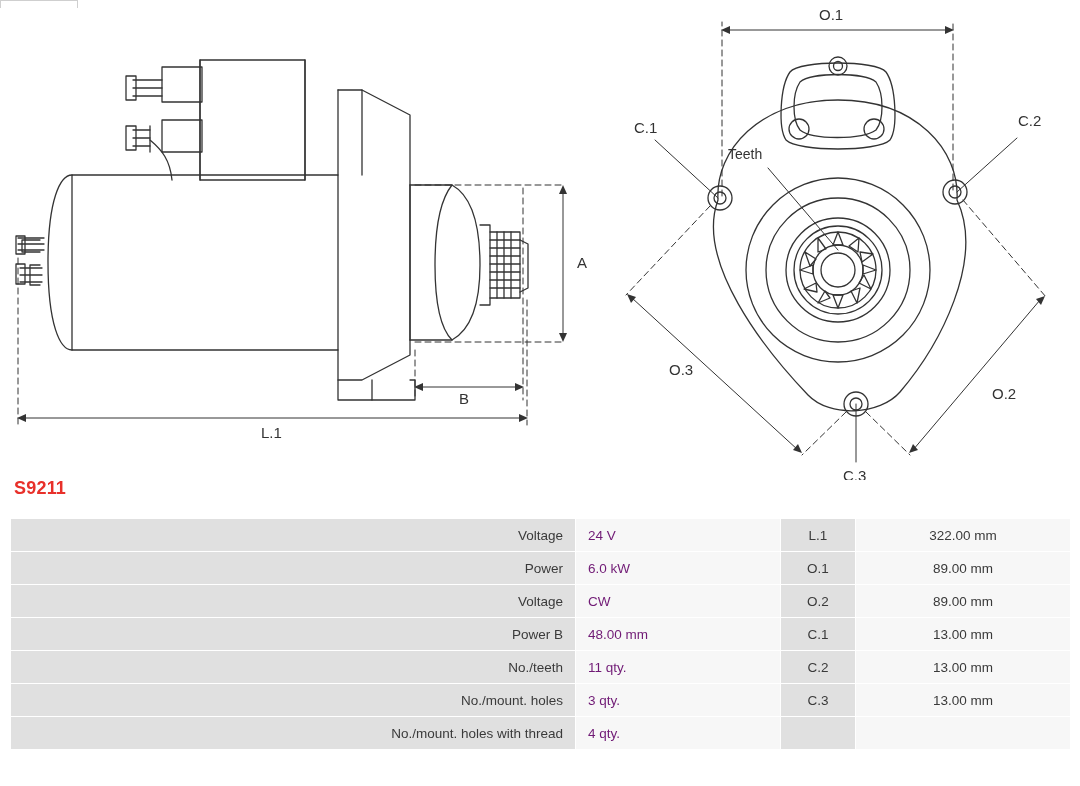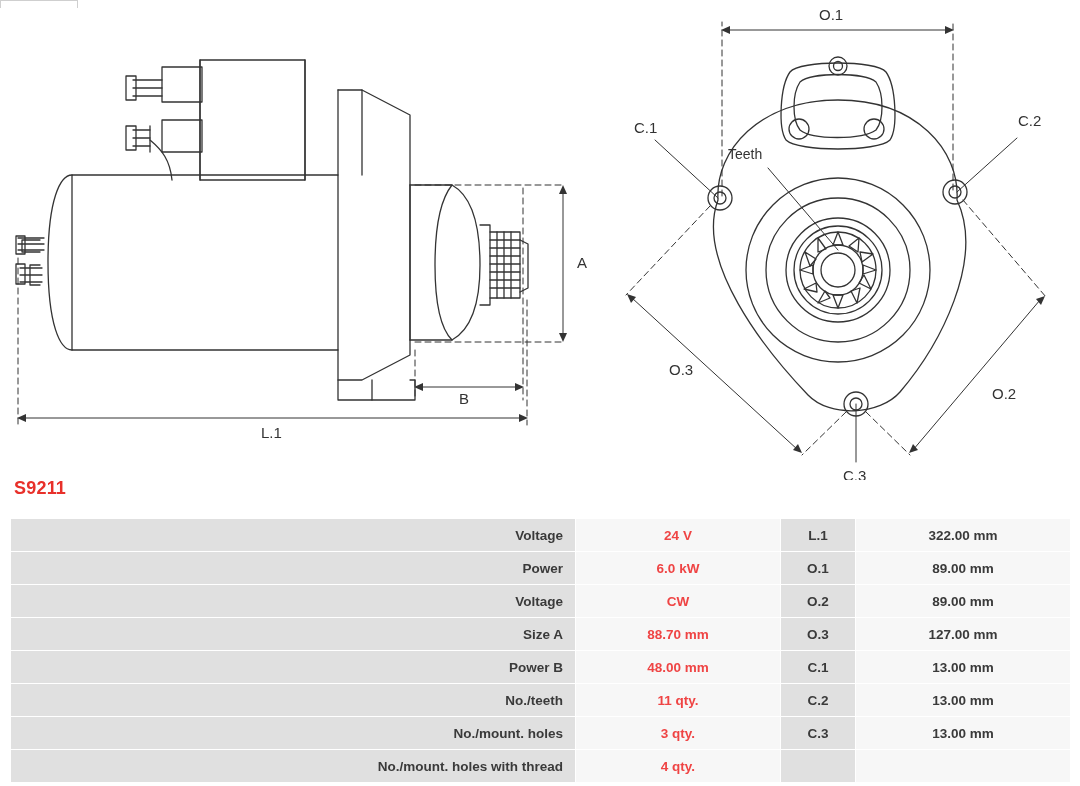--- a/index.html
+++ b/index.html
@@ -47,31 +47,30 @@
     table-layout: fixed;
     font-size: 13.5px;
   }
   table.spec td {
     border: 1px solid #ffffff;
     height: 33px;
     padding: 0 12px;
     vertical-align: middle;
     white-space: nowrap;
     overflow: hidden;
-    font-weight: bold;
   }
   td.lbl {
     background: #e0e0e0;
     text-align: right;
     color: #3a3a3a;
   }
   td.val {
     background: #f7f7f7;
-    text-align: center;
-    color: #ef4444;
+    text-align: left;
+    color: #701a75;
     border: 1px solid #e3e3e3;
   }
   td.lbl2 {
     background: #e0e0e0;
     text-align: center;
     color: #3a3a3a;
   }
   td.val2 {
     background: #f7f7f7;
     text-align: center;
@@ -311,26 +310,20 @@
           <td class="lbl2">O.1</td>
           <td class="val2">89.00 mm</td>
         </tr>
         <tr>
           <td class="lbl">Voltage</td>
           <td class="val">CW</td>
           <td class="lbl2">O.2</td>
           <td class="val2">89.00 mm</td>
         </tr>
         <tr>
-          <td class="lbl">Size A</td>
-          <td class="val">88.70 mm</td>
-          <td class="lbl2">O.3</td>
-          <td class="val2">127.00 mm</td>
-        </tr>
-        <tr>
           <td class="lbl">Power B</td>
           <td class="val">48.00 mm</td>
           <td class="lbl2">C.1</td>
           <td class="val2">13.00 mm</td>
         </tr>
         <tr>
           <td class="lbl">No./teeth</td>
           <td class="val">11 qty.</td>
           <td class="lbl2">C.2</td>
           <td class="val2">13.00 mm</td>

